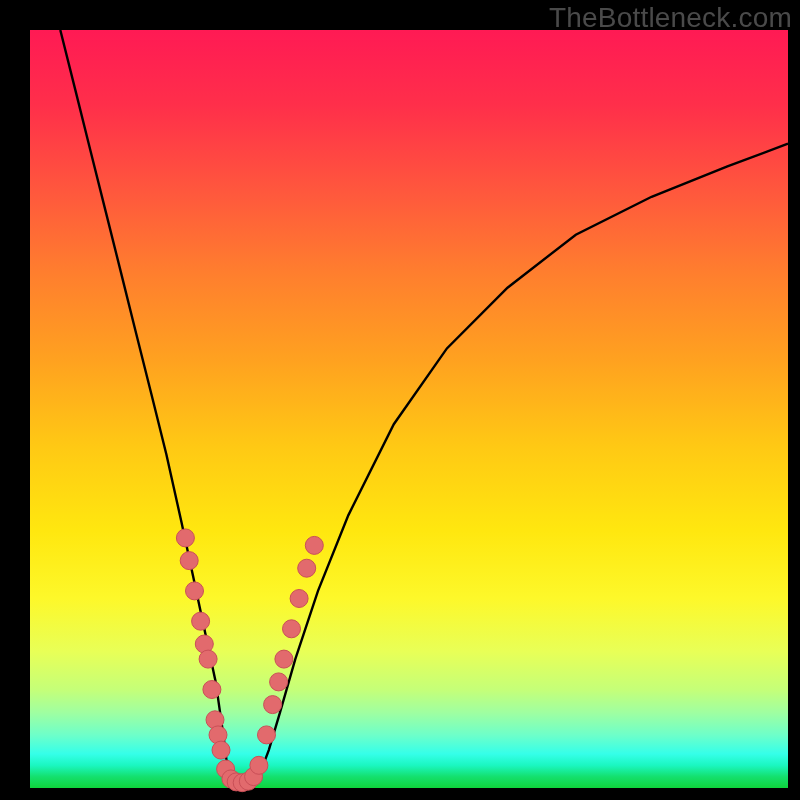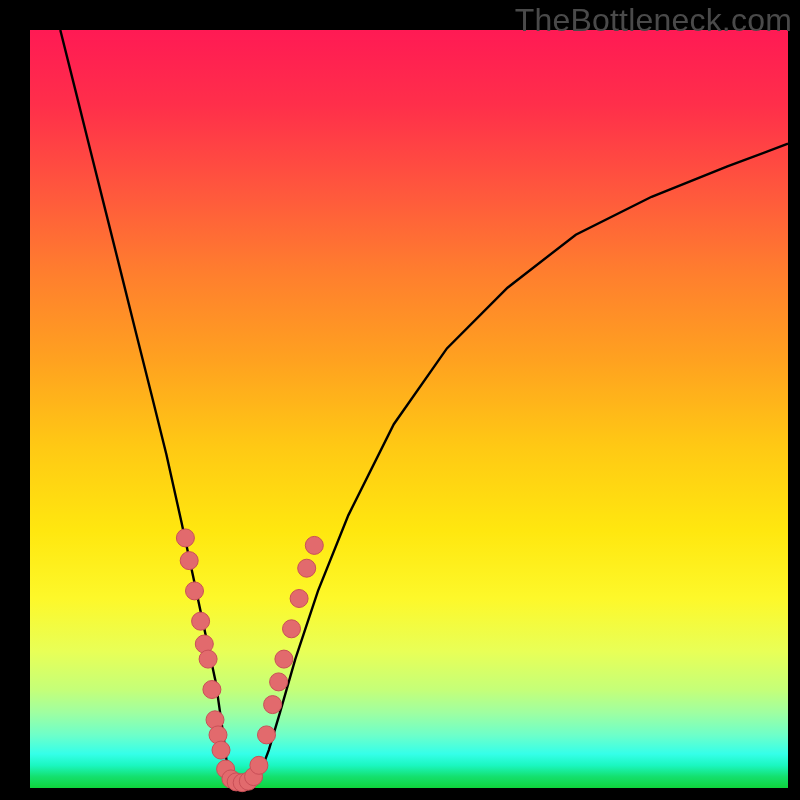--- a/index.html
+++ b/index.html
@@ -44,21 +44,21 @@
         #1bf7c1 97%,
         #14e06e 98.5%,
         #0fd33c 100%
       );
   }
   .watermark {
     position: absolute;
     top: 2px;
     right: 8px;
     color: #4a4a4a;
-    font-size: 32px;
+    font-size: 28px;
     font-weight: 400;
     letter-spacing: 0.2px;
     user-select: none;
     text-align: center;
   }
   svg.curve {
     position: absolute;
     left: 30px;
     top: 30px;
     width: 758px;

